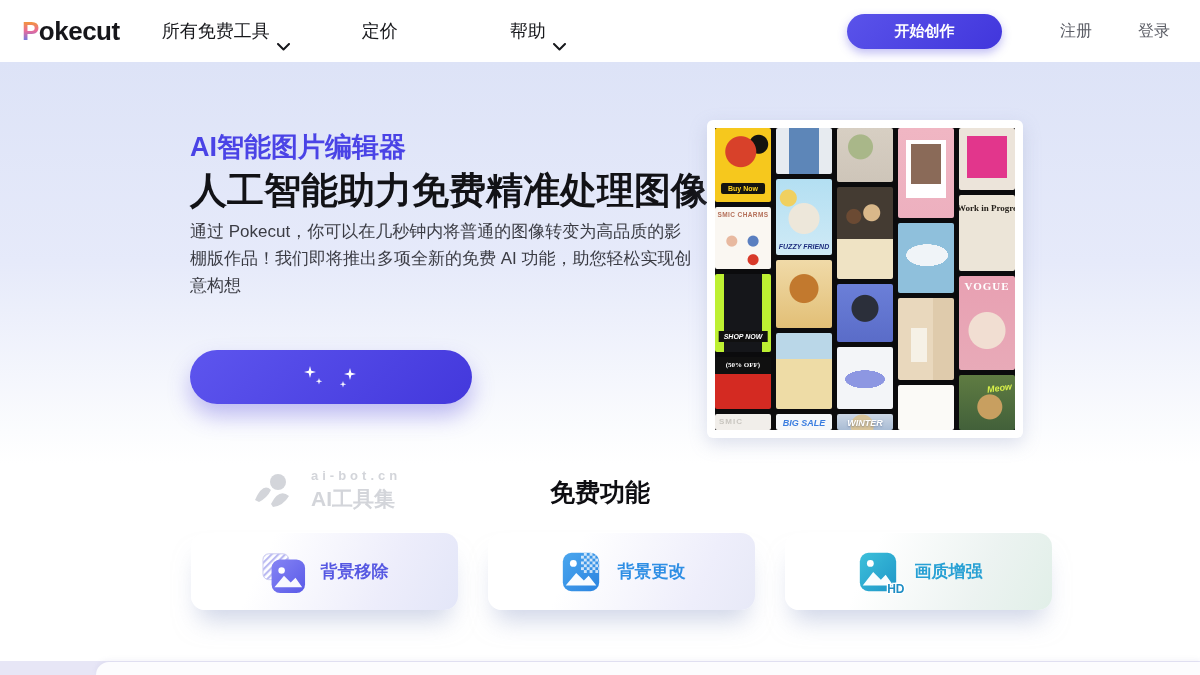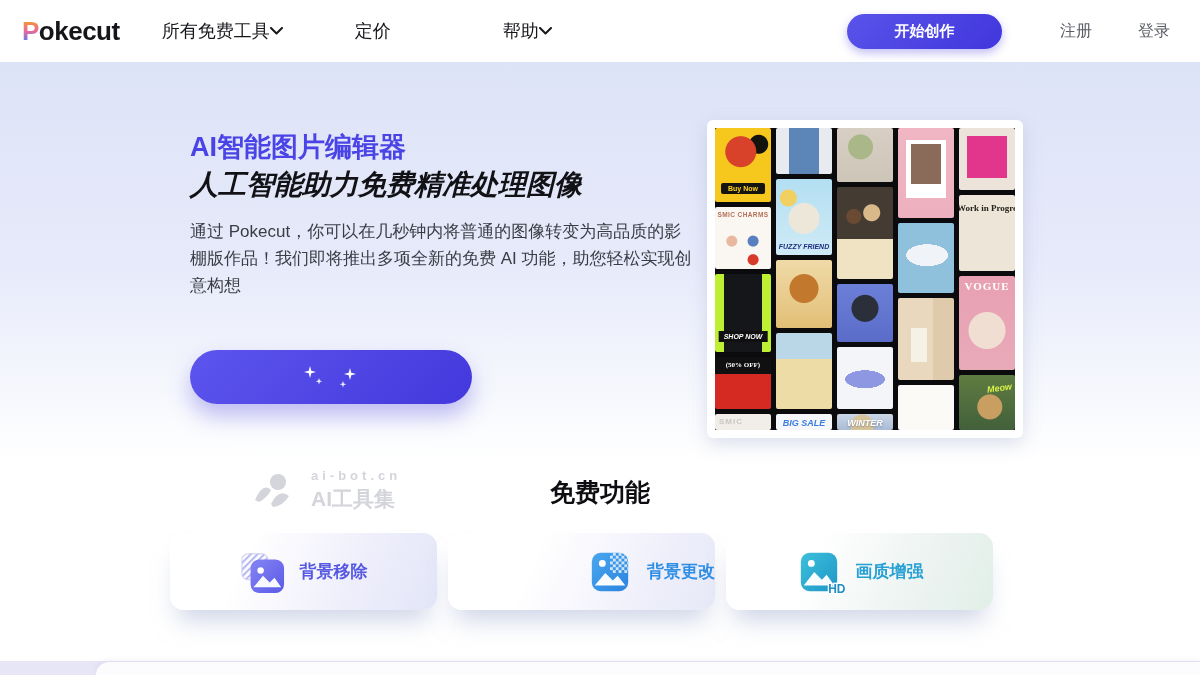--- a/index.html
+++ b/index.html
@@ -7,36 +7,36 @@
   body { font-family:"Liberation Sans","DejaVu Sans",sans-serif; background:#fff; }
   .page { position:relative; width:1200px; height:675px; background:#fff; overflow:hidden; }
 
   
   .header { position:absolute; top:0; left:0; width:100%; height:62px; background:#fff;
             display:flex; align-items:center; padding:0 30px 0 22px; z-index:5; }
   .logo { display:flex; align-items:baseline; font-weight:800; font-size:26px; letter-spacing:-0.5px; color:#16161a; }
   .logo .p { background:linear-gradient(180deg,#f6a21e 10%,#e86a9a 48%,#5a7df0 85%);
              -webkit-background-clip:text; background-clip:text; color:transparent; }
   .nav { display:flex; align-items:center; margin-left:42px; font-size:18px; color:#17181c; }
-  .nav-item { display:flex; align-items:flex-start; cursor:pointer; }
+  .nav-item { display:flex; align-items:flex-end; gap:7px; cursor:pointer; }
   .nav-item.n1 { margin-right:72px; }
   .nav-item.n2 { margin-right:112px; }
   .chev { width:13px; height:8px; display:inline-block; }
   .cta-small { margin-left:auto; margin-right:58px; width:155px; height:35px; border:none; border-radius:18px;
                background:linear-gradient(135deg,#5a53ea,#4136dc); color:#fff; font-size:15px; font-weight:600;
                cursor:pointer; box-shadow:0 4px 10px rgba(74,65,224,.35);
                font-family:inherit; }
   .auth-link { font-size:16px; color:#5c5e66; cursor:pointer;text-align:center; }
   .auth-link.reg { margin-right:46px; }
 
   
   .hero-bg { position:absolute; left:0; top:62px; width:100%; height:402px;
              background:linear-gradient(180deg,#dde3f7 0%,#e6eafa 50%,#fbfcfe 92%,#ffffff 100%); }
   .hero-title-accent { position:absolute; left:190px; top:129px; font-size:27px; font-weight:800; color:#4a43e6; }
-  .hero-title-main { position:absolute; left:190px; top:166px; font-size:28px; font-weight:800; color:#121216;font-style:italic; }
+  .hero-title-main { position:absolute; left:190px; top:166px; font-size:37px; font-weight:800; color:#121216; }
   .hero-desc { position:absolute; left:190px; top:218px; width:508px; font-size:17px; line-height:27px; color:#3b3c44; }
   .cta-big { position:absolute; left:190px; top:350px; width:282px; height:54px; border:none; border-radius:27px;
              background:linear-gradient(135deg,#5d55ee 0%,#4338dc 100%); color:#fff; font-size:17px; font-weight:700;
              display:flex; align-items:center; justify-content:center; gap:10px; cursor:pointer;
              box-shadow:0 12px 22px rgba(80,70,220,.35); font-family:inherit; }
   .spark { display:inline-block; }
   .spark svg { display:block; }
 
   
   .collage { position:absolute; left:707px; top:120px; width:316px; height:318px; background:#fff;
@@ -99,25 +99,25 @@
   .lb-meow   { top:8px; right:3px; color:#d8f04a; font-size:9px; font-style:italic; transform:rotate(-8deg); }
 
   
   .watermark { position:absolute; left:253px; top:468px; display:flex; align-items:center; gap:10px; color:#d3d5da; }
   .wm-text .l1 { font-size:13px; font-weight:800; letter-spacing:4px; }
   .wm-text .l2 { font-size:21px; font-weight:800; margin-top:2px; }
 
   
   .features-heading { position:absolute; left:0; top:476px; width:1200px; text-align:center;
                       font-size:25px; font-weight:800; color:#0e0e12; }
-  .cards { position:absolute; left:170px; top:533px; display:flex; gap:11px; }
+  .cards { position:absolute; left:191px; top:533px; display:flex; gap:30px; }
   .card { width:267px; height:77px; border-radius:14px; display:flex; align-items:center; justify-content:center;
           gap:14px; cursor:pointer; box-shadow:0 18px 24px -8px rgba(168,178,212,.55); }
   .card.c1 { background:linear-gradient(115deg,#ffffff 28%,#ededfb 72%,#e3e6f8 100%); }
-  .card.c2 { background:linear-gradient(115deg,#ffffff 32%,#eeeefb 78%,#e7e9f7 100%);justify-content:flex-end; }
+  .card.c2 { background:linear-gradient(115deg,#ffffff 32%,#eeeefb 78%,#e7e9f7 100%); }
   .card.c3 { background:linear-gradient(115deg,#ffffff 32%,#ecf3f1 72%,#e1efe8 100%); }
   .card-label { font-size:17px; font-weight:800; }
   .c1 .card-label { color:#5658e2; }
   .c2 .card-label { color:#2e8ee4; }
   .c3 .card-label { color:#27a0d4; }
   .card-icon { position:relative; width:46px; height:44px; }
   .hd-badge { position:absolute; right:-4px; bottom:-2px; font-size:12px; font-weight:900; color:#1f8ec4;
               -webkit-text-stroke:2.5px #fff; paint-order:stroke fill; }
 
   

